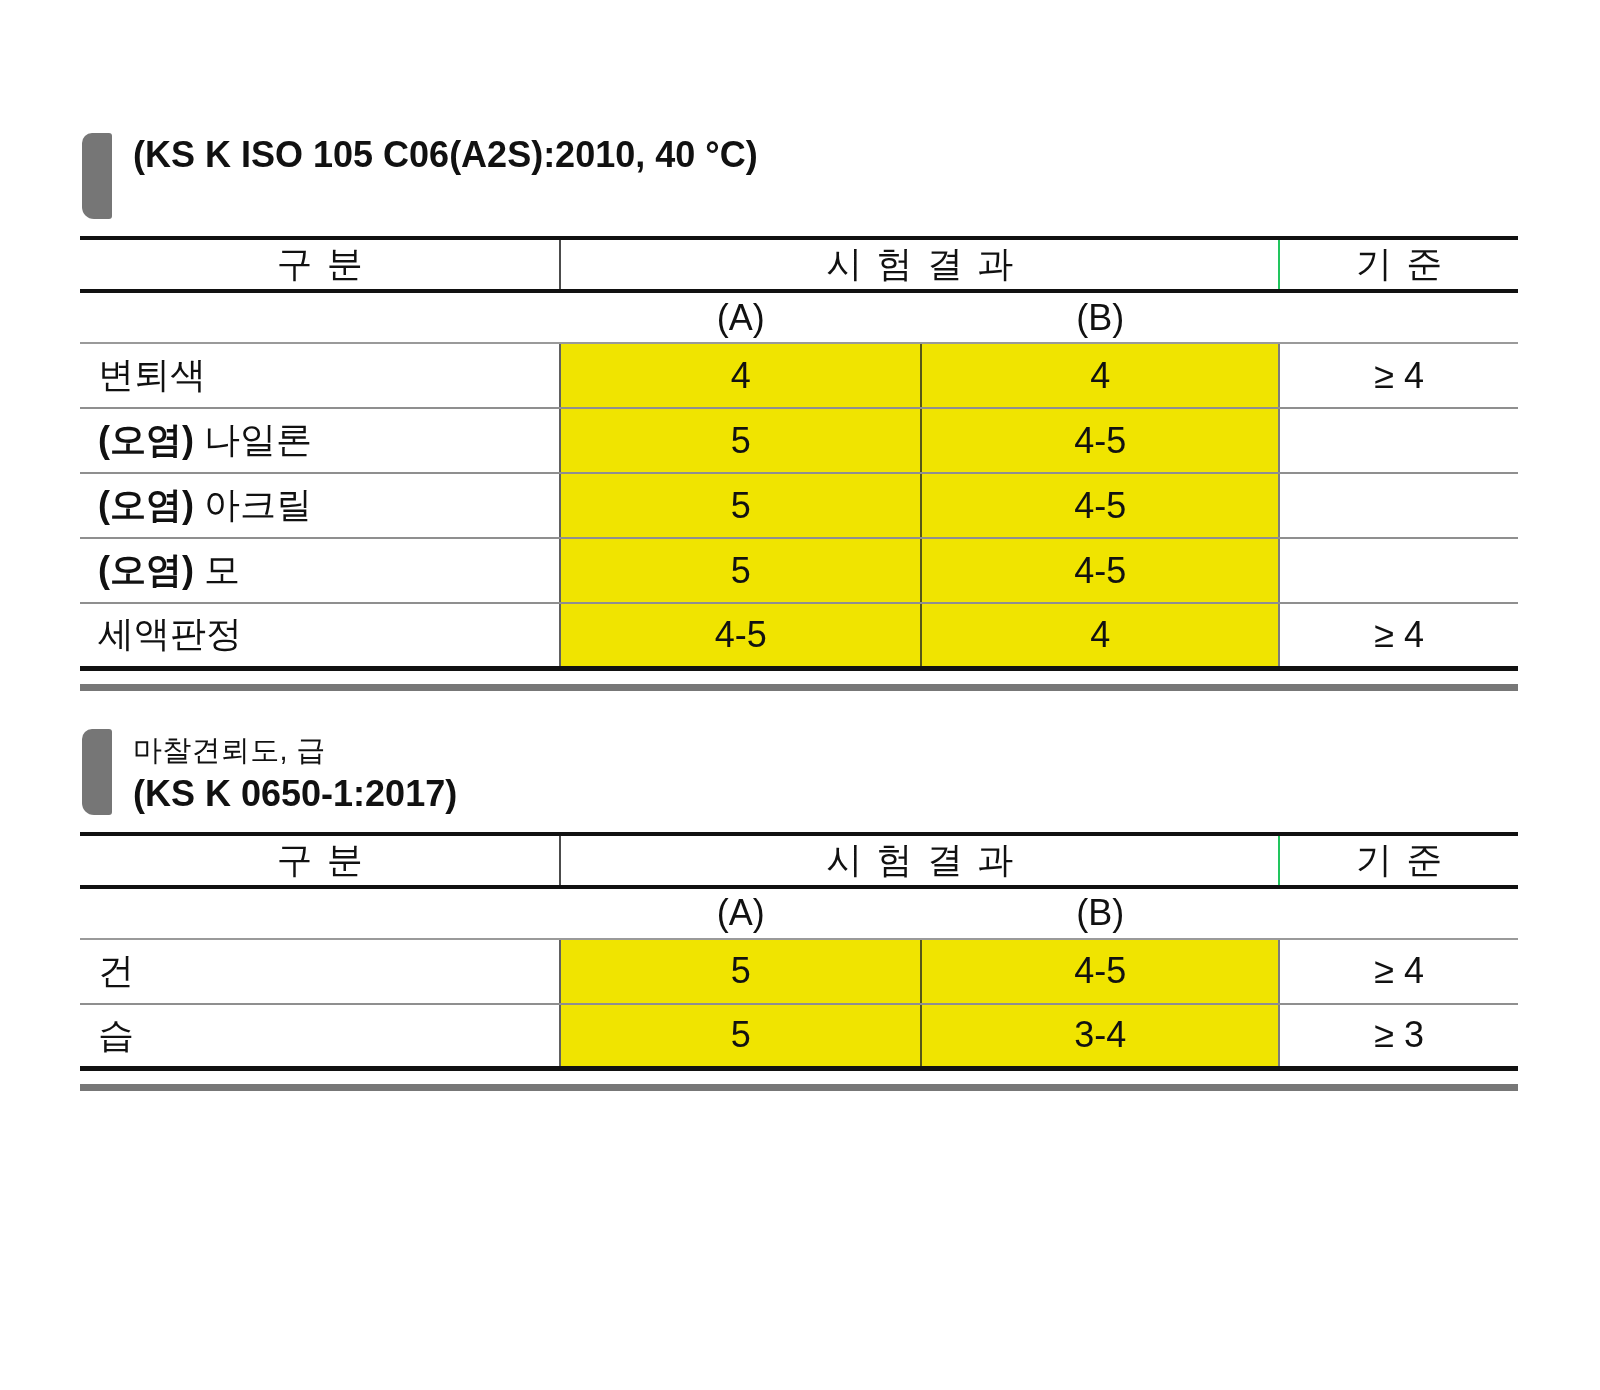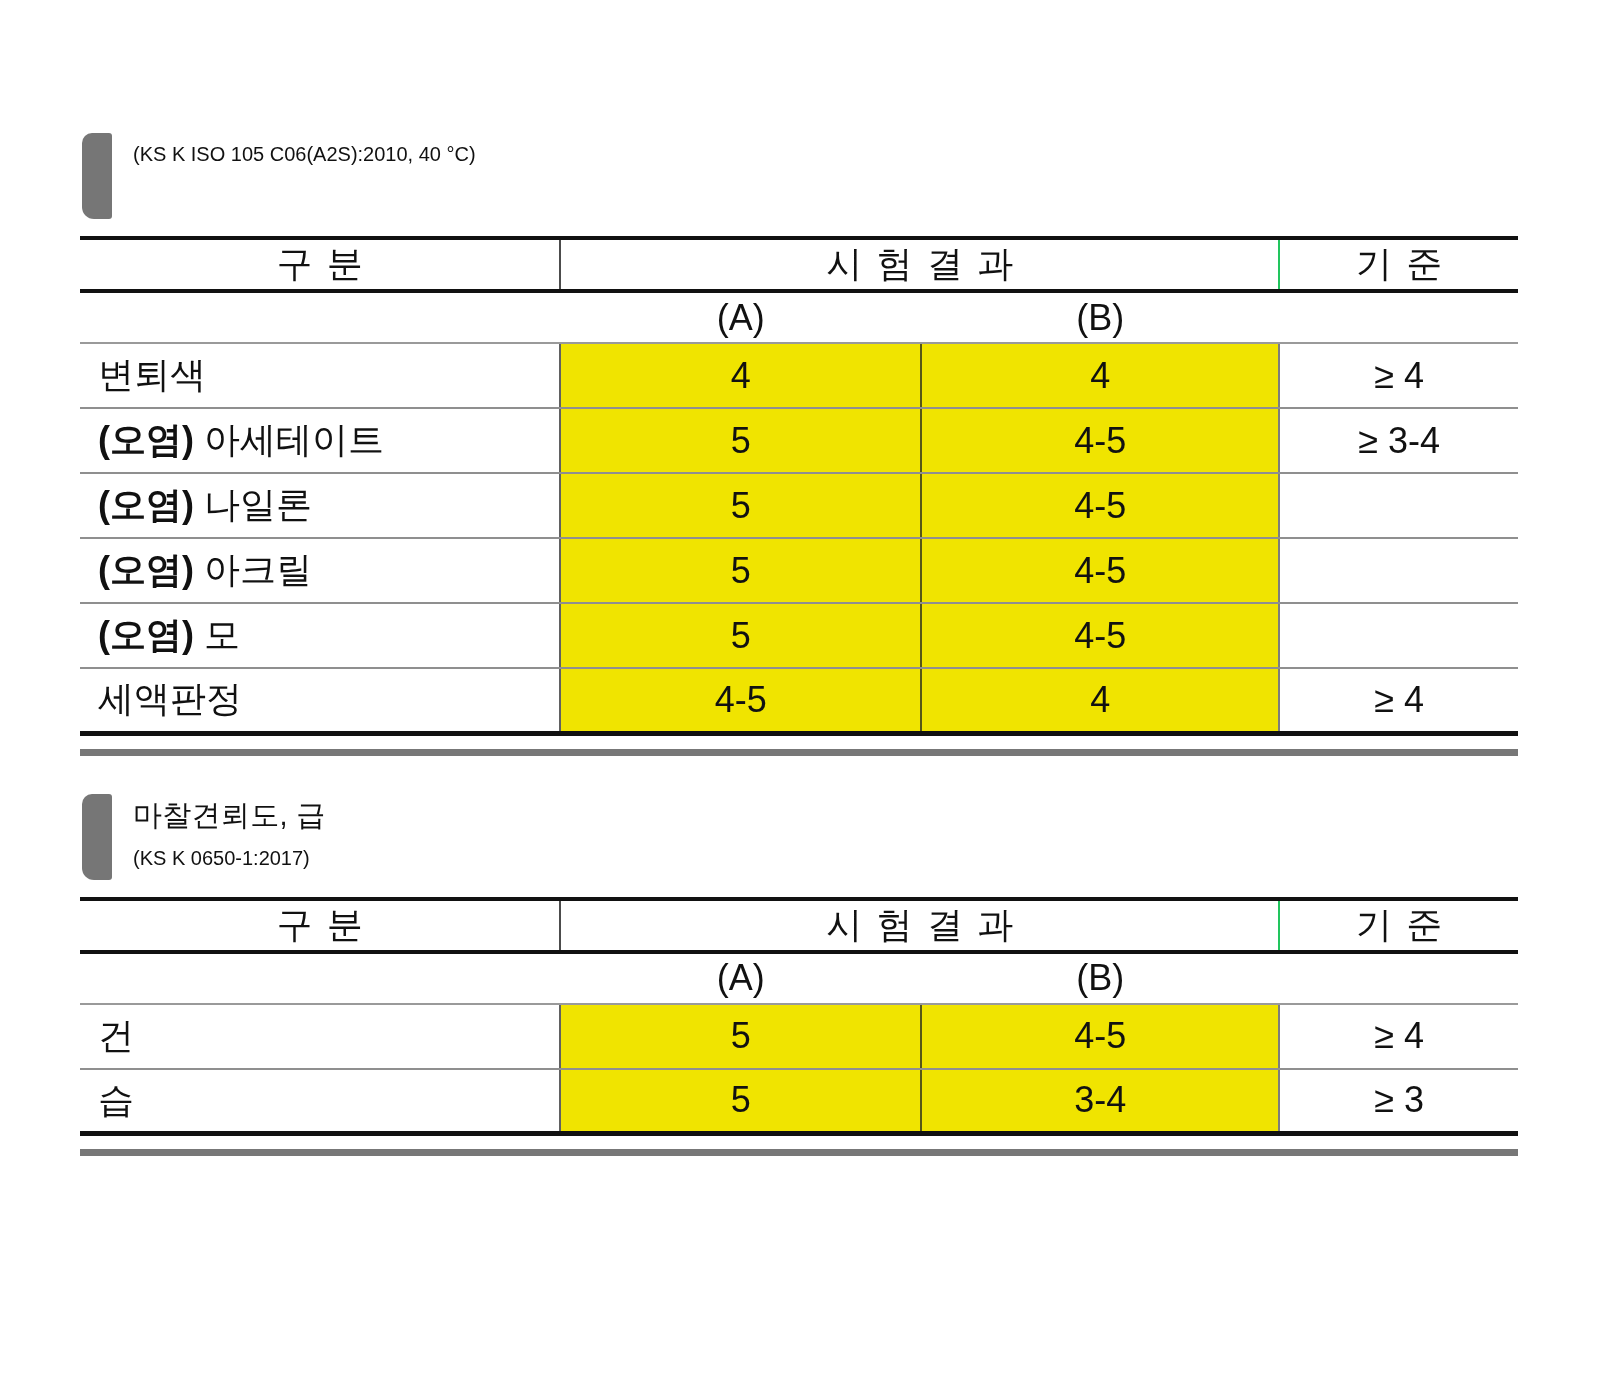--- a/index.html
+++ b/index.html
@@ -29,22 +29,22 @@
     flex: 0 0 auto;
   }
   .titles { margin-left: 21px; }
   .title-main {
     font-size: 29px;
     font-weight: 400;
     line-height: 43px;
     letter-spacing: 0.01em;
   }
   .title-sub {
-    font-size: 20px;
-    font-weight: 400;
+    font-size: 36px;
+    font-weight: 700;
     line-height: 43px;
   }
   
   table.result-table {
     width: 100%;
     border-collapse: collapse;
     table-layout: fixed;
     margin-top: 17px;
     border-top: 4px solid var(--border-black, #111);
     font-size: 36px;
@@ -131,26 +131,20 @@
       </tr>
     </thead>
     <tbody class="data">
         <tr>
           <td class="cell-label"><span>변퇴색</span></td>
           <td class="cell-value cell-a">4</td>
           <td class="cell-value cell-b">4</td>
           <td class="cell-crit">≥ 4</td>
         </tr>
         <tr>
-          <td class="cell-label"><span class="prefix">(오염)</span> <span>아세테이트</span></td>
-          <td class="cell-value cell-a">5</td>
-          <td class="cell-value cell-b">4-5</td>
-          <td class="cell-crit">≥ 3-4</td>
-        </tr>
-        <tr>
           <td class="cell-label"><span class="prefix">(오염)</span> <span>나일론</span></td>
           <td class="cell-value cell-a">5</td>
           <td class="cell-value cell-b">4-5</td>
           <td class="cell-crit"></td>
         </tr>
         <tr>
           <td class="cell-label"><span class="prefix">(오염)</span> <span>아크릴</span></td>
           <td class="cell-value cell-a">5</td>
           <td class="cell-value cell-b">4-5</td>
           <td class="cell-crit"></td>

